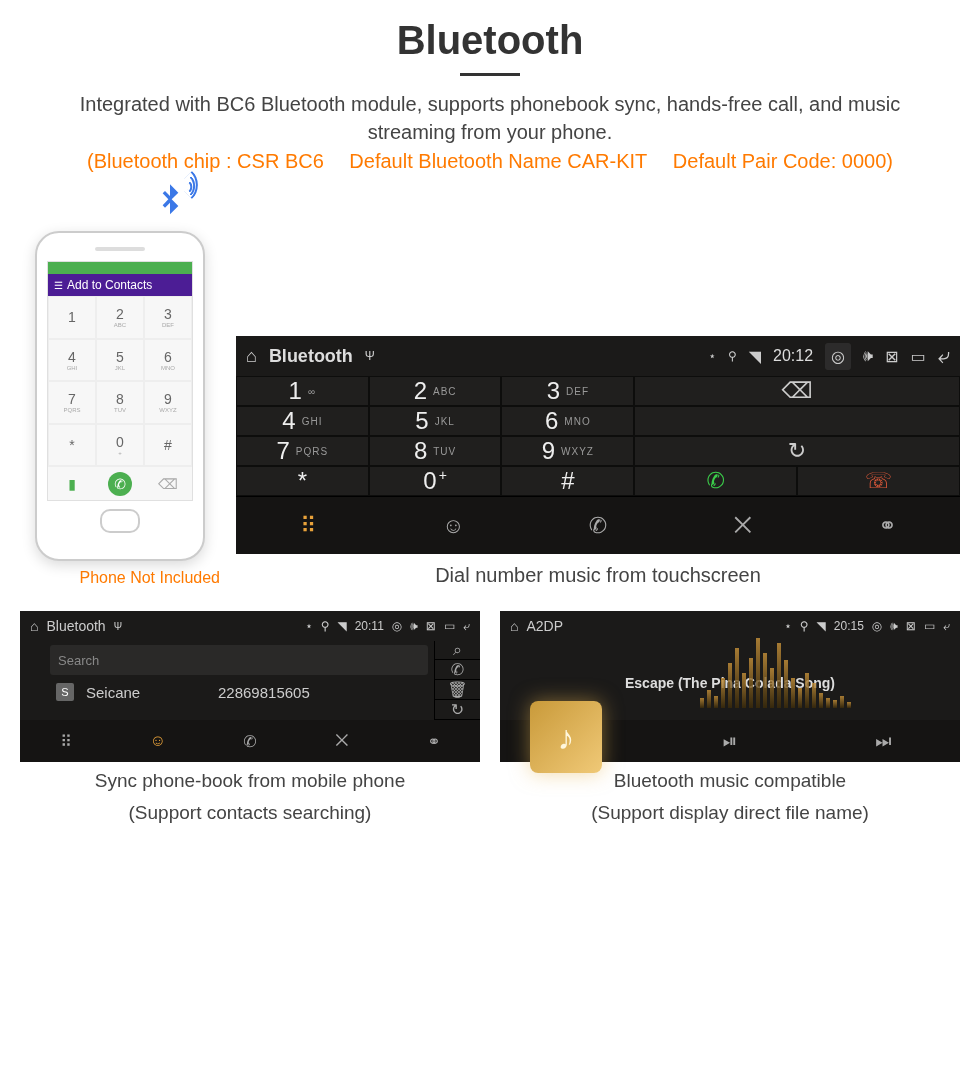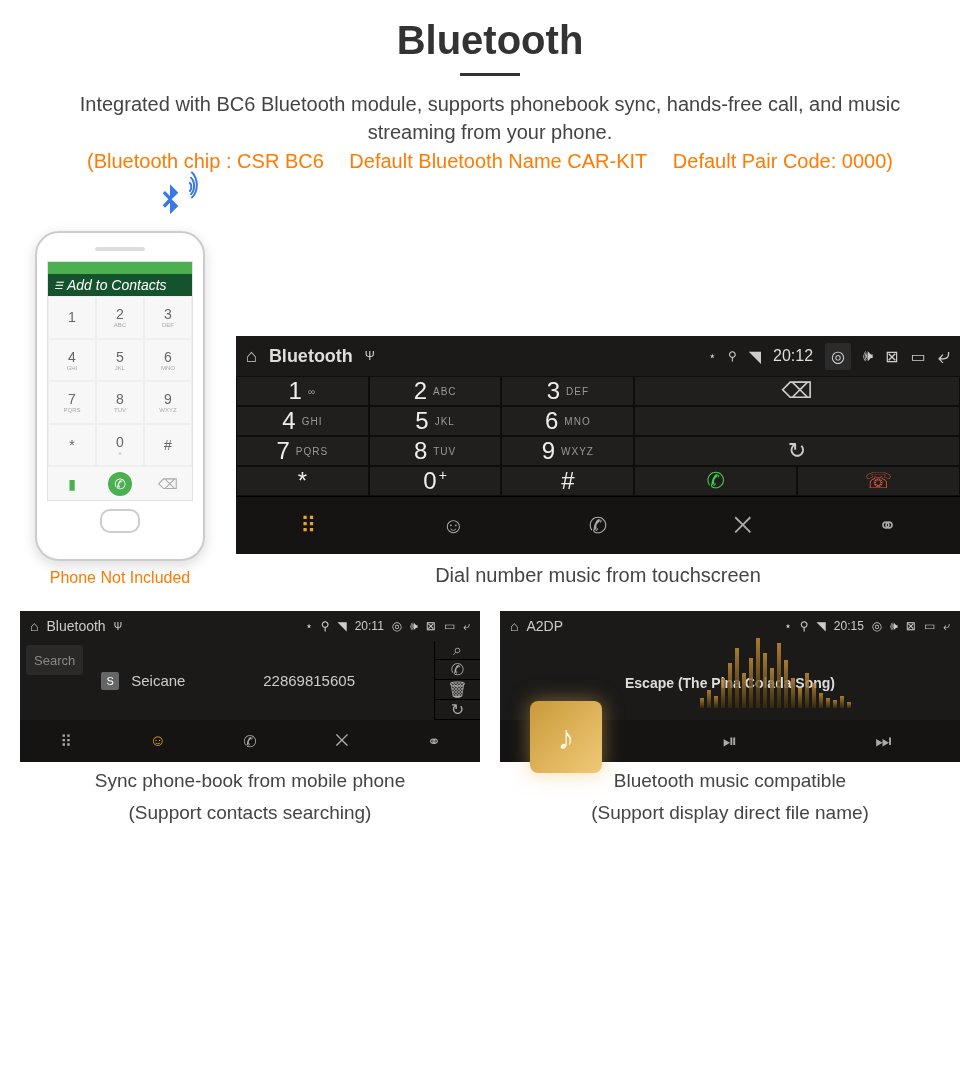--- a/index.html
+++ b/index.html
@@ -82,25 +82,24 @@
   .phone-speaker { width: 50px; height: 4px; background: #ddd; border-radius: 3px; margin-top: 14px; }
   .phone-screen {
     width: 146px; height: 240px;
     margin-top: 10px;
     background: #f7f7f7;
     border: 1px solid #e0e0e0;
     display: flex; flex-direction: column;
   }
   .phone-statusbar { height: 12px; background: #4caf50; }
   .phone-addbar {
-    height: 22px; background: #14532d;
-    color: #fff; font-size: 14px;
+    height: 22px; background: #4c1d95;
+    color: #fff; font-size: 12px;
     display: flex; align-items: center; padding: 0 6px;
     gap: 4px;
-    font-style: italic;
   }
   .phone-addbar::before { content: "☰"; font-size: 10px; }
   .phone-keypad {
     flex: 1;
     display: grid;
     grid-template-columns: repeat(3, 1fr);
     grid-template-rows: repeat(4, 1fr);
   }
   .pk {
     display: flex; flex-direction: column; align-items: center; justify-content: center;
@@ -109,21 +108,21 @@
   }
   .pk small { font-size: 6px; color: #aaa; }
   .phone-bottombar {
     height: 34px;
     display: flex; align-items: center; justify-content: space-around;
     border-top: 1px solid #eee;
   }
   .pbb { width: 24px; height: 24px; display:flex; align-items:center; justify-content:center; font-size: 14px; }
   .pbb.green { background:#4caf50; border-radius:50%; color:#fff; }
   .phone-home { width: 40px; height: 24px; border: 2px solid #ccc; border-radius: 10px; margin-top: 8px; }
-  .phone-note { color: #ff7a00; font-size: 16px; margin-top: 8px; }
+  .phone-note { color: #ff7a00; font-size: 16px; margin-top: 8px; text-align: right; }
 
   .dialer-screen {
     flex: 1;
     background: #1b1a19;
     border-radius: 4px;
     color: #ddd;
     display: flex;
     flex-direction: column;
     height: 382px;
   }
@@ -195,21 +194,21 @@
     background: #1b1a19;
     color:#ccc;
     border-radius:4px;
     height: 270px;
     display:flex; flex-direction:column;
   }
   .panel .statusbar { height:30px; font-size:11px; }
   .panel .sb-left { font-size:14px; gap:8px; }
   .panel .sb-right { gap:8px; font-size:12px; }
   .contacts-body { flex:1; display:flex; }
-  .contacts-list { flex:1; display:flex; flex-direction:row; }
+  .contacts-list { flex:1; display:flex; flex-direction:column;padding-left:24px; }
   .search-row {
     height: 30px;
     background: #2a2928;
     margin: 4px 6px;
     border-radius: 3px;
     display:flex; align-items:center; padding:0 8px;
     color:#888; font-size:13px;
   }
   .contact-row {
     display:flex; align-items:center; gap:12px;

